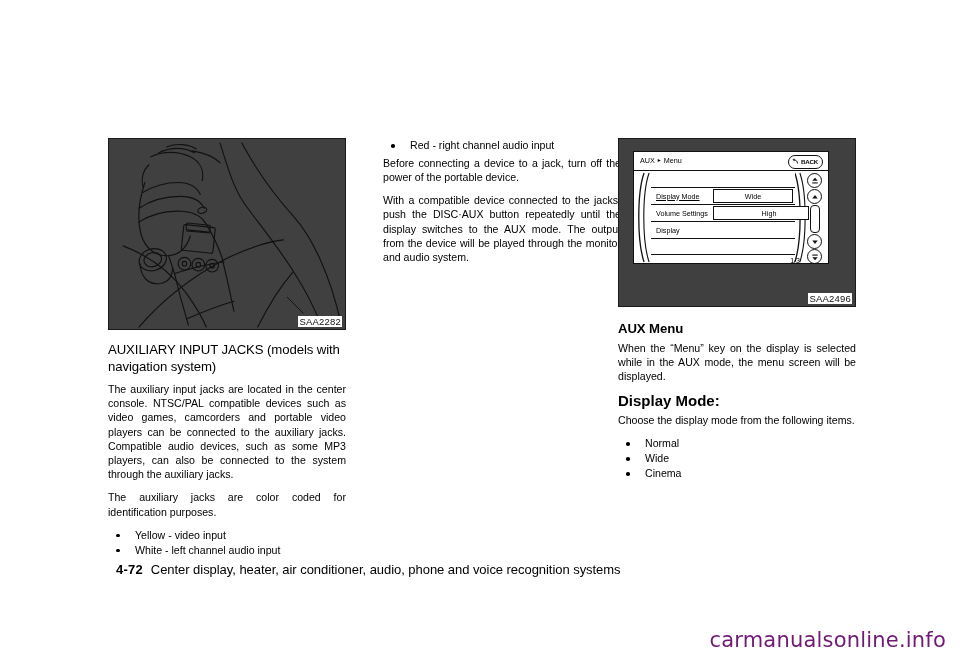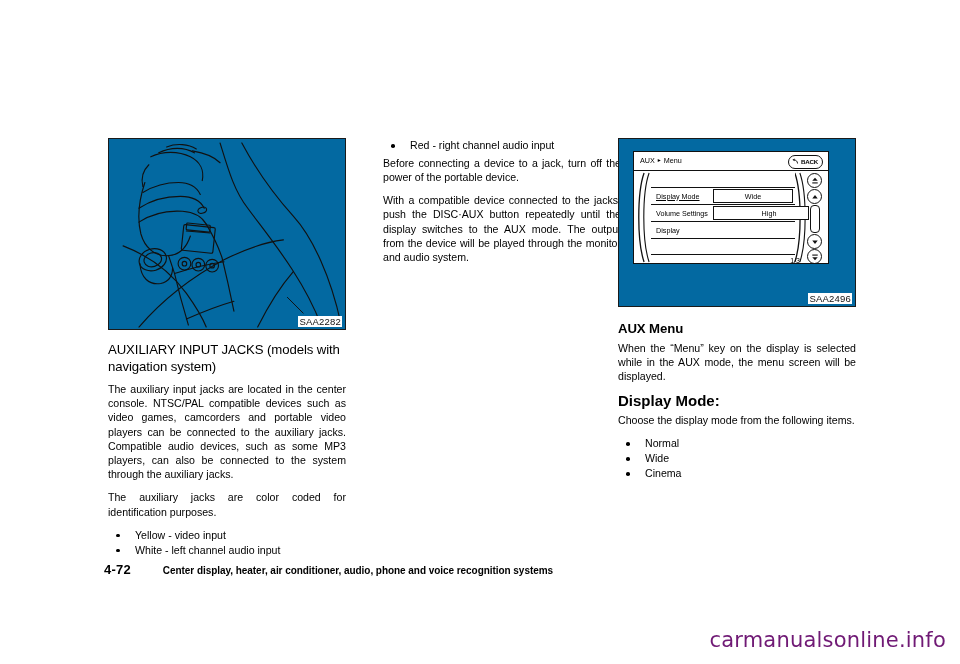--- a/index.html
+++ b/index.html
@@ -28,21 +28,21 @@
     position: absolute;
     top: 138px;
   }
   .col-1 { left: 108px;  width: 238px; }
   .col-2 { left: 383px;  width: 238px; }
   .col-3 { left: 618px;  width: 238px; }
 
   
   .figure {
     border: 1px solid #1a1a1a;
-    background: #0369a1;
+    background: #404040;
     position: relative;
     box-sizing: border-box;
   }
   .fig-caption {
     position: absolute;
     right: 3px;
     bottom: 2px;
     font-size: 9.5px;
     font-family: "Liberation Sans", sans-serif;
     letter-spacing: 0.2px;
@@ -99,34 +99,34 @@
     top: 6px;
     width: 3.6px;
     height: 3.6px;
     border-radius: 50%;
     background: #000;
   }
 
   
   .footer {
     position: absolute;
-    left: 104px;
+    left: 116px;
     top: 562px;
     display: flex;
     align-items: baseline;
-    gap: 32px;
+    gap: 8px;
   }
   .footer .pagenum {
     font-size: 13px;
     font-weight: bold;
     letter-spacing: 0.2px;
   }
   .footer .foottitle {
-    font-size: 10px;
-    font-weight: bold;
+    font-size: 13px;
+    font-weight: normal;
     letter-spacing: -0.05px;
   }
 
   
   .watermark {
     position: absolute;
     right: 14px;
     bottom: 12px;
     font-size: 21px;
     color: #701a75;

